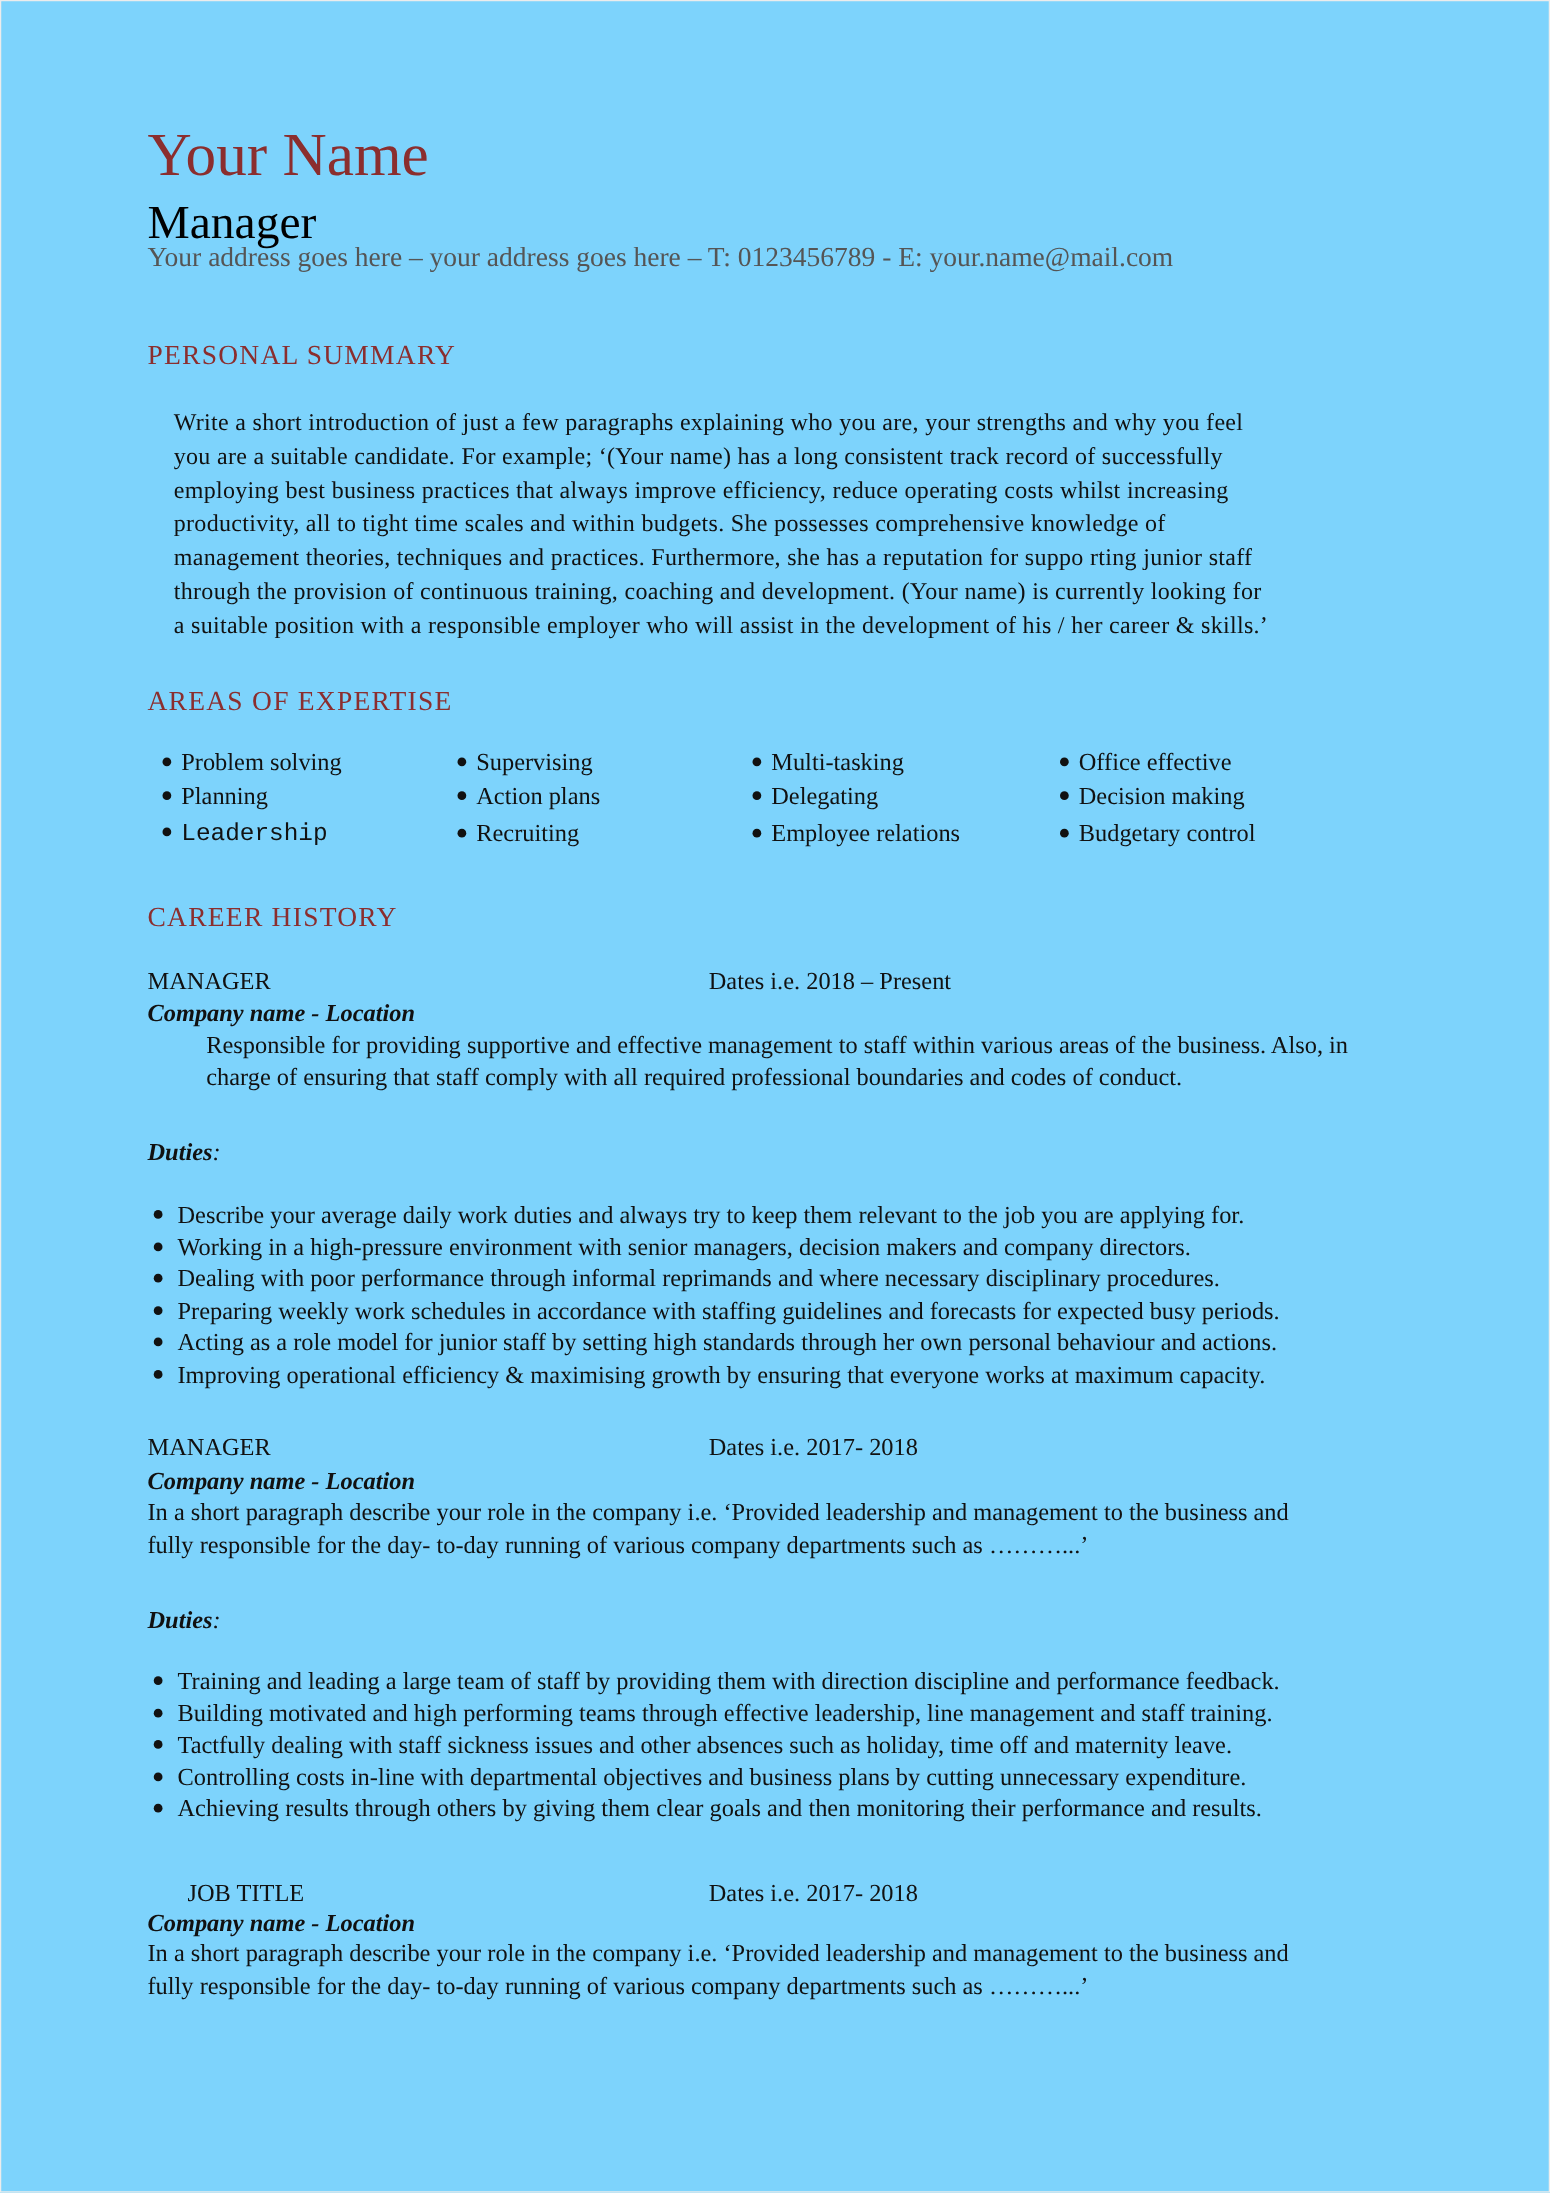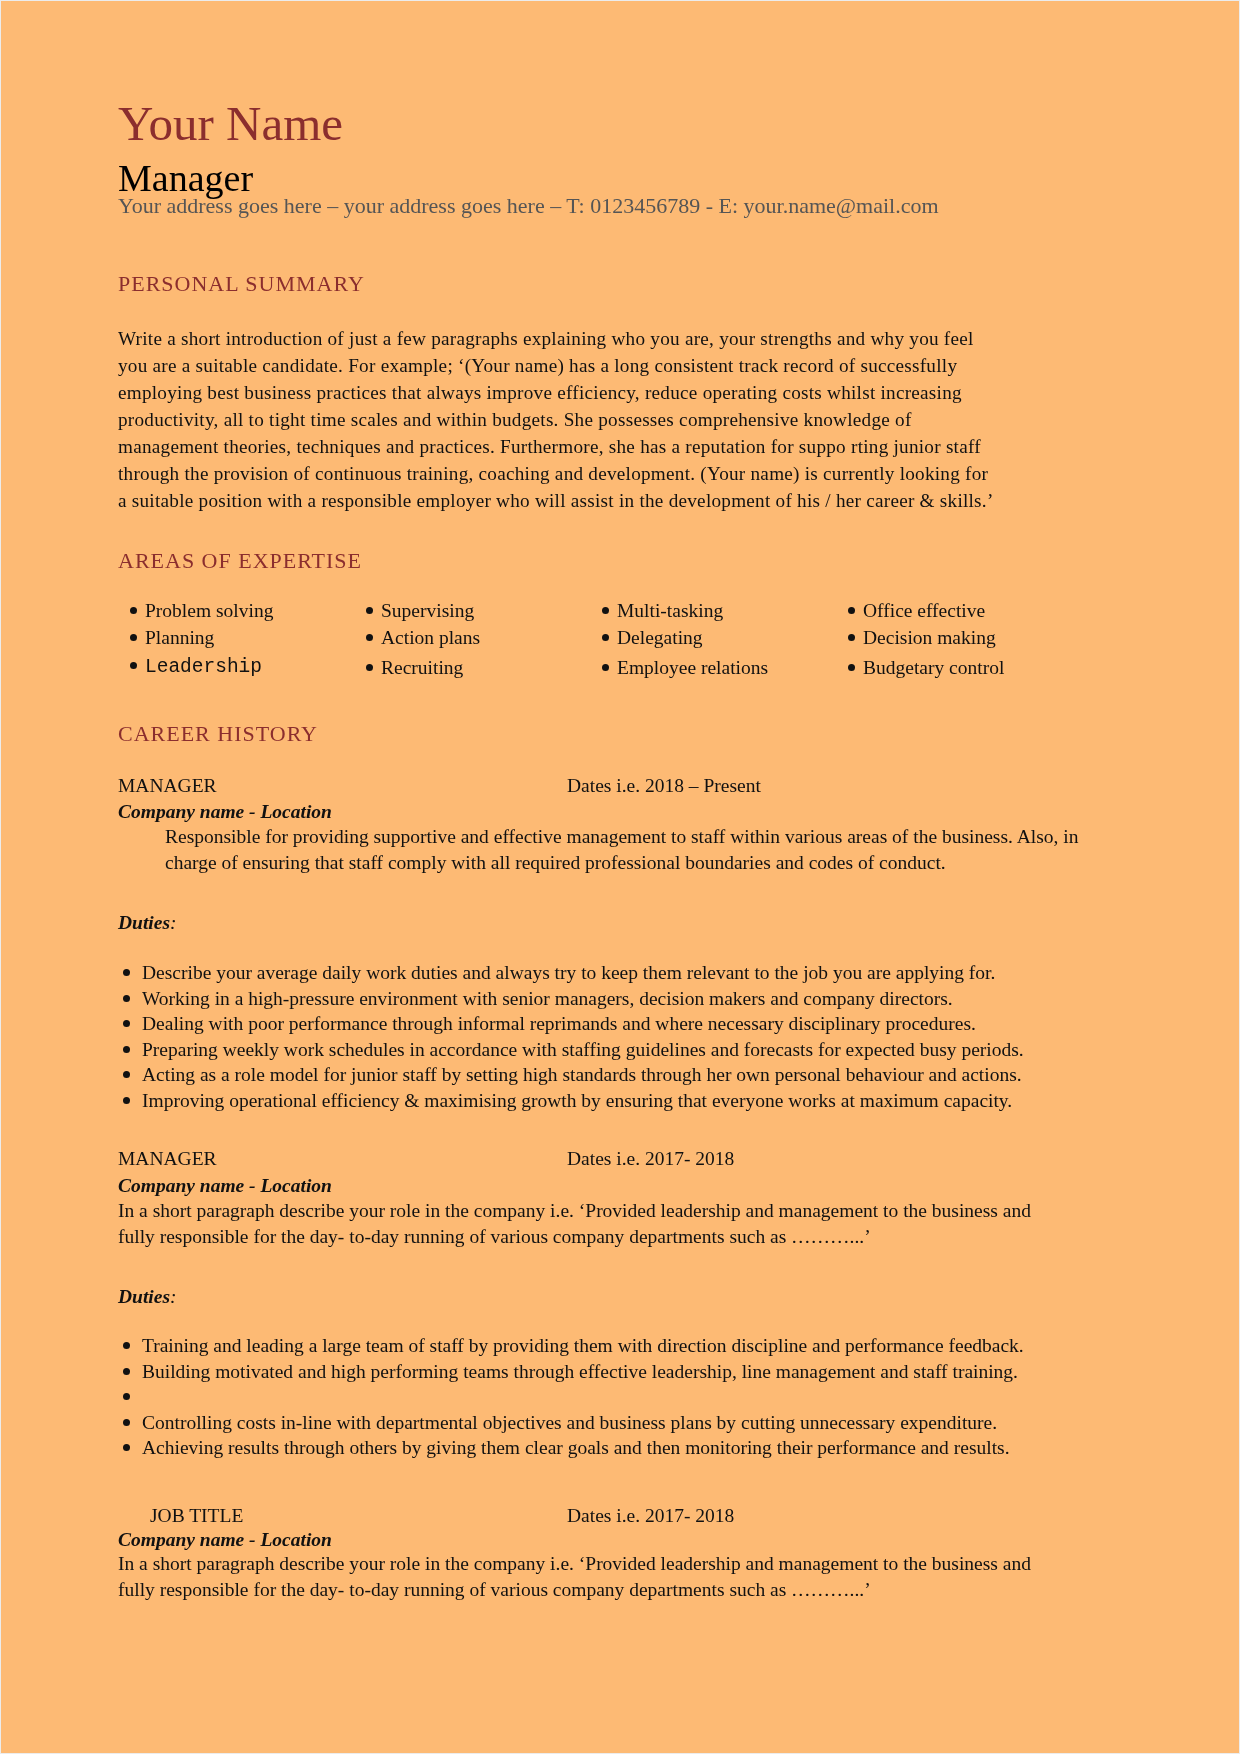--- a/index.html
+++ b/index.html
@@ -8,33 +8,33 @@
     background: #fafafa;
     font-family: "Liberation Serif", "DejaVu Serif", serif;
     color: #111;
     position: relative;
     overflow: hidden;
   }
   .page {
     position: absolute; left: 0; top: 0;
     width: 1238px; height: 1752px;
     border: 1px solid #ececec;
-    background: #fdba74;
+    background: #7dd3fc;
   }
   .abs { position: absolute; white-space: nowrap; }
   .name { left: 117px; top: 98px; font-size: 49px; color: #8b2e2e; line-height: 1; }
   .role { left: 117px; top: 158px; font-size: 38px; color: #000; line-height: 1; }
   .contact { left: 117px; top: 194px; font-size: 22px; color: #555; line-height: 1; }
   .section-heading { font-size: 22px; color: #8b2e2e; letter-spacing: 1px; line-height: 1; }
   .summary {
     position: absolute; left: 117px; top: 324px; width: 980px;
     font-size: 19.2px; line-height: 27px; letter-spacing: 0.25px; color: #111;
     white-space: normal;
   }
-  .summary span { display: block; white-space: nowrap; }
+  .summary span { display: block; white-space: nowrap; margin-left: 21px; }
   .expertise { position: absolute; left: 117px; top: 600px; width: 1000px; }
   .exp-row { position: absolute; height: 24px; }
   .exp-item { position: absolute; font-size: 19.5px; color: #111; white-space: nowrap; line-height: 1; }
   .bullet { display: inline-block; width: 7px; height: 7px; border-radius: 50%; background: #111; margin-right: 8px; vertical-align: 3px; }
   .job-title { font-size: 19.5px; color: #111; line-height: 1; }
   .job-dates { font-size: 19.5px; color: #111; line-height: 1; }
   .company { font-size: 19.5px; font-weight: bold; font-style: italic; color: #111; line-height: 1; }
   .desc { font-size: 19.5px; color: #111; line-height: 26px; }
   .desc span { display: block; white-space: nowrap; }
   .duties-label { font-size: 19.5px; font-weight: bold; font-style: italic; color: #111; line-height: 1; }
@@ -111,21 +111,21 @@
     <div class="abs job-dates" style="left:566px; top:1148px;">Dates i.e. 2017- 2018</div>
     <div class="abs company" style="left:117px; top:1175px;">Company name - Location</div>
     <div class="abs desc" style="left:117px; top:1197px;">
       <span>In a short paragraph describe your role in the company i.e. ‘Provided leadership and management to the business and</span>
       <span>fully responsible for the day- to-day running of various company departments such as ………...’</span>
     </div>
     <div class="abs duties-label" style="left:117px; top:1286px;"><span>Duties</span><span class="colon">:</span></div>
     <div class="duty-list" style="top:1332px;">
       <div class="duty"><span class="bullet"></span><span>Training and leading a large team of staff by providing them with direction discipline and performance feedback.</span></div>
       <div class="duty"><span class="bullet"></span><span>Building motivated and high performing teams through effective leadership, line management and staff training.</span></div>
-      <div class="duty"><span class="bullet"></span></div>
+      <div class="duty"><span class="bullet"></span><span>Tactfully dealing with staff sickness issues and other absences such as holiday, time off and maternity leave.</span></div>
       <div class="duty"><span class="bullet"></span><span>Controlling costs in-line with departmental objectives and business plans by cutting unnecessary expenditure.</span></div>
       <div class="duty"><span class="bullet"></span><span>Achieving results through others by giving them clear goals and then monitoring their performance and results.</span></div>
     </div>
   </div>
 
   <div>
     <div class="abs job-title" style="left:117px; top:1505px;margin-left:32px;">JOB TITLE</div>
     <div class="abs job-dates" style="left:566px; top:1505px;">Dates i.e. 2017- 2018</div>
     <div class="abs company" style="left:117px; top:1529px;">Company name - Location</div>
     <div class="abs desc" style="left:117px; top:1550px;">

